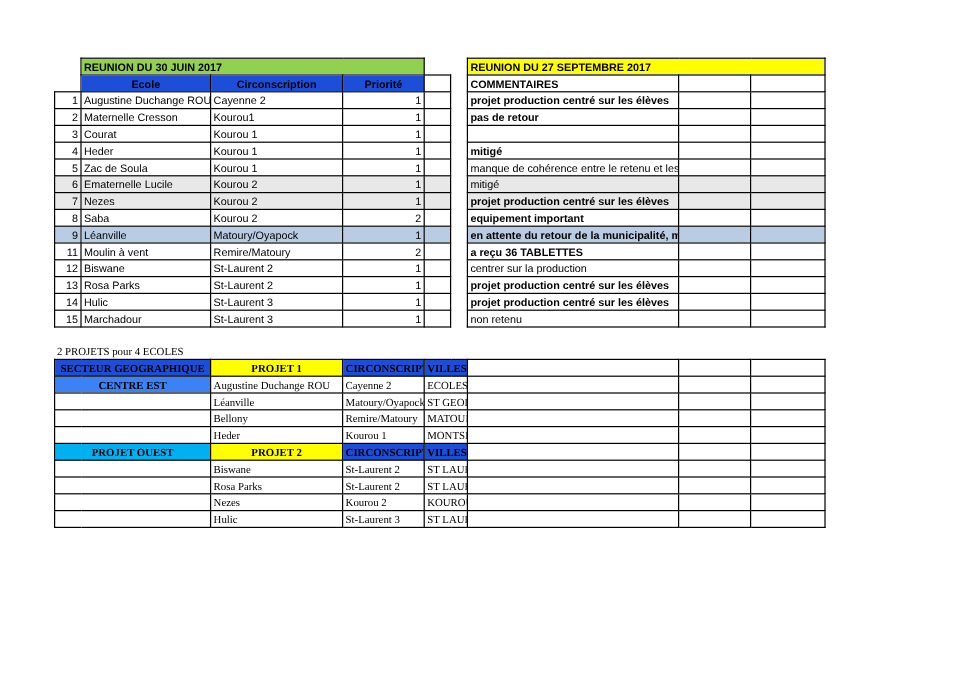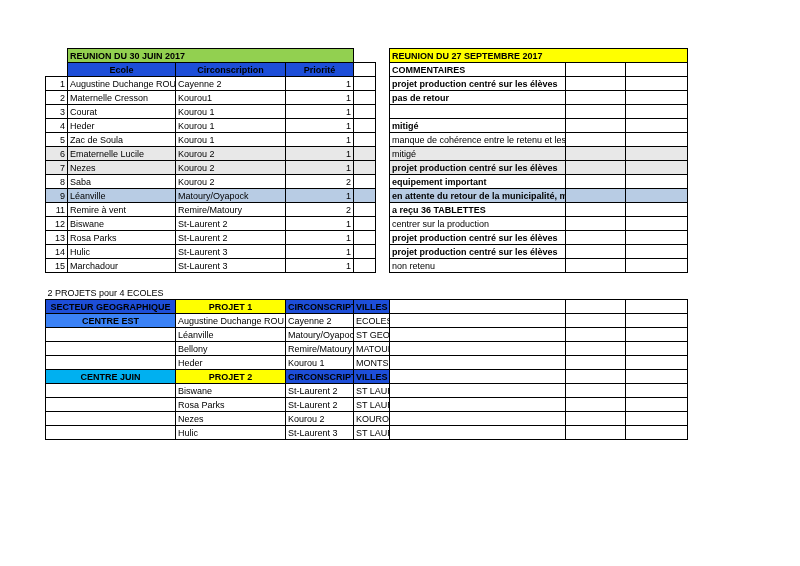--- a/index.html
+++ b/index.html
@@ -225,21 +225,21 @@
             <td class="solid right bluerow">1</td>
             <td class="solid bluerow"></td>
             <td class="nb"></td>
             <td class="solid bluerow bold">en attente du retour de la municipalité, ma</td>
             <td class="solid bluerow"></td>
             <td class="solid bluerow"></td>
             <td class="nb"></td>
           </tr>
           <tr>
             <td class="solid right">11</td>
-            <td class="solid"> Remire à vent</td>
+            <td class="solid"> Moulin à vent</td>
             <td class="solid">Remire/Matoury</td>
             <td class="solid right">2</td>
             <td class="solid"></td>
             <td class="nb"></td>
             <td class="solid  bold">a reçu 36 TABLETTES</td>
             <td class="solid"></td>
             <td class="solid"></td>
             <td class="nb"></td>
           </tr>
           <tr>
@@ -287,21 +287,21 @@
             <td class="nb"></td>
             <td class="solid">non retenu</td>
             <td class="solid"></td>
             <td class="solid"></td>
             <td class="nb"></td>
           </tr>
         </tbody>
 
     </table>
 
-    <table class="grid" style="margin-top:0;">
+    <table class="grid" style="margin-top:0;font-family:Liberation Serif, serif;">
       <colgroup>
         <col class="c0">
           <col class="c1">
           <col class="c2">
           <col class="c3">
           <col class="c4">
           <col class="c5">
           <col class="c6">
           <col class="c7">
           <col class="c8">
@@ -373,21 +373,21 @@
             <td class="solid" colspan="2"></td>
             <td class="solid">Heder</td>
             <td class="solid">Kourou 1</td>
             <td class="solid" colspan="2">MONTSINERY</td>
             <td class="solid"></td>
             <td class="solid"></td>
             <td class="solid"></td>
             <td class="nb"></td>
           </tr>
           <tr>
-            <td class="solid cyan bold center" colspan="2">CENTRE  JUIN</td>
+            <td class="solid cyan bold center" colspan="2">PROJET  OUEST</td>
             <td class="solid yellow bold center">PROJET 2</td>
             <td class="solid lightgreen bold center">CIRCONSCRIPTION</td>
             <td class="solid lightgreen bold center" colspan="2">VILLES</td>
             <td class="solid"></td>
             <td class="solid"></td>
             <td class="solid"></td>
             <td class="nb"></td>
           </tr>
           <tr>
             <td class="solid" colspan="2"></td>

